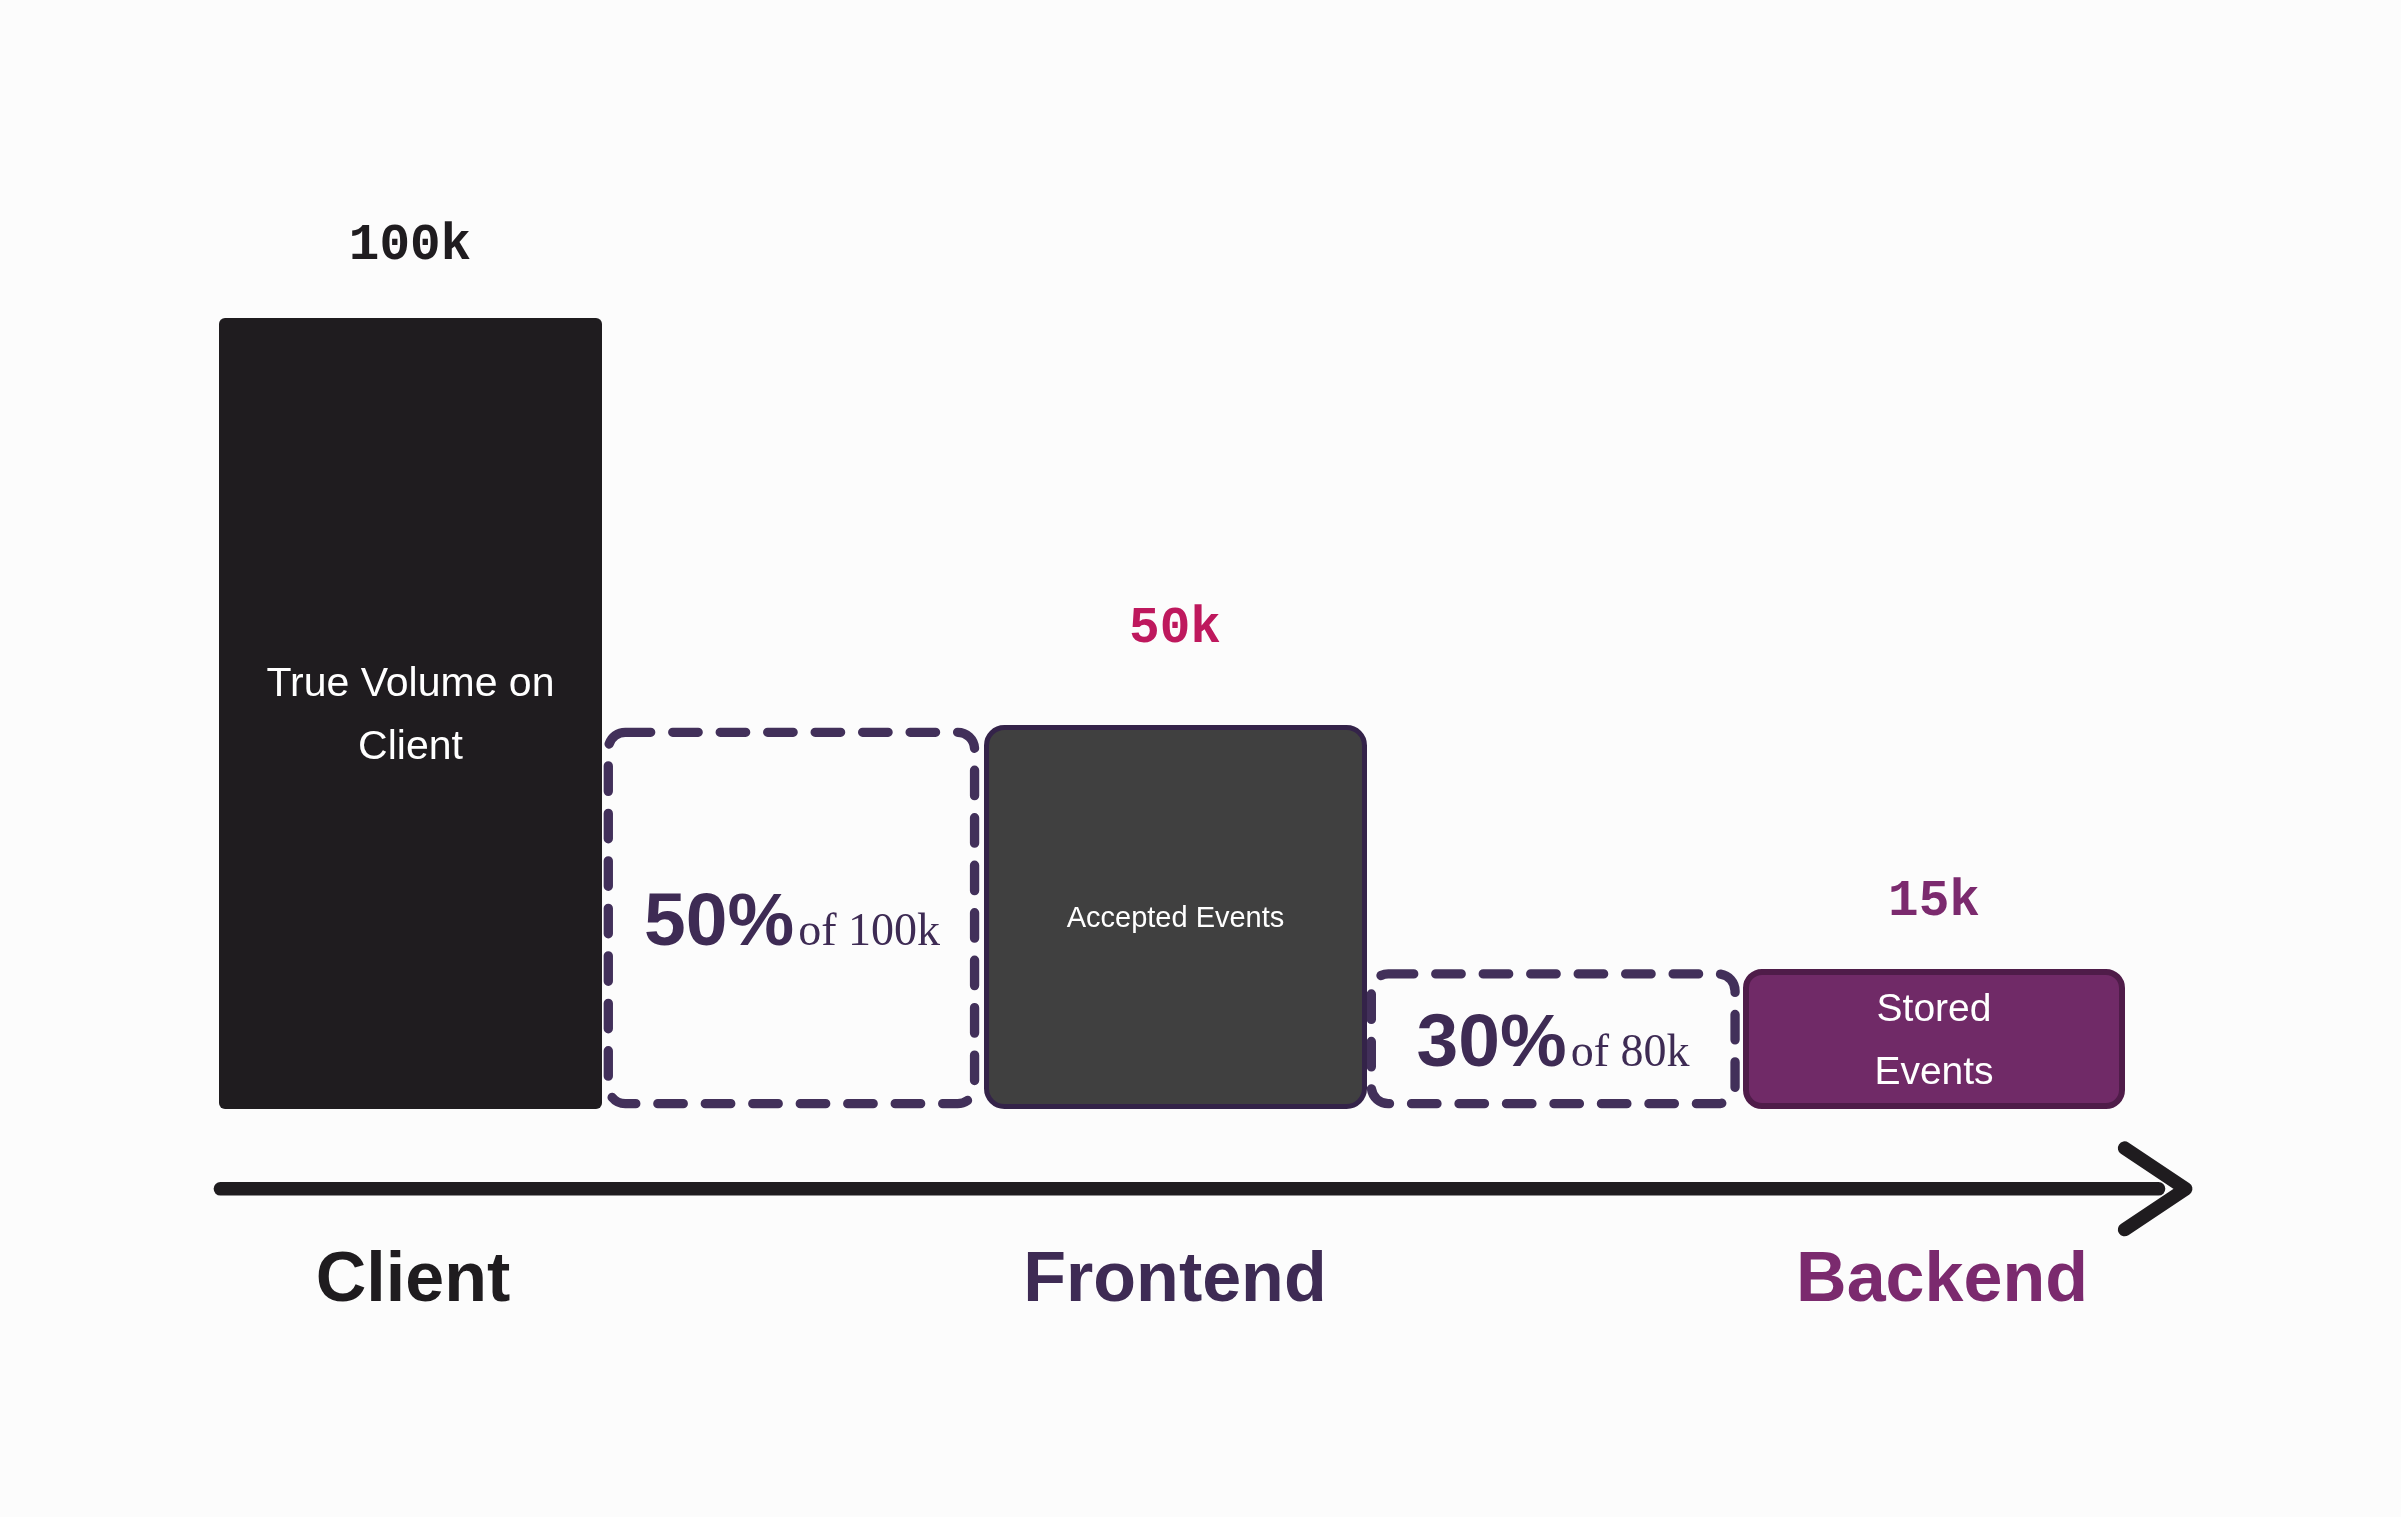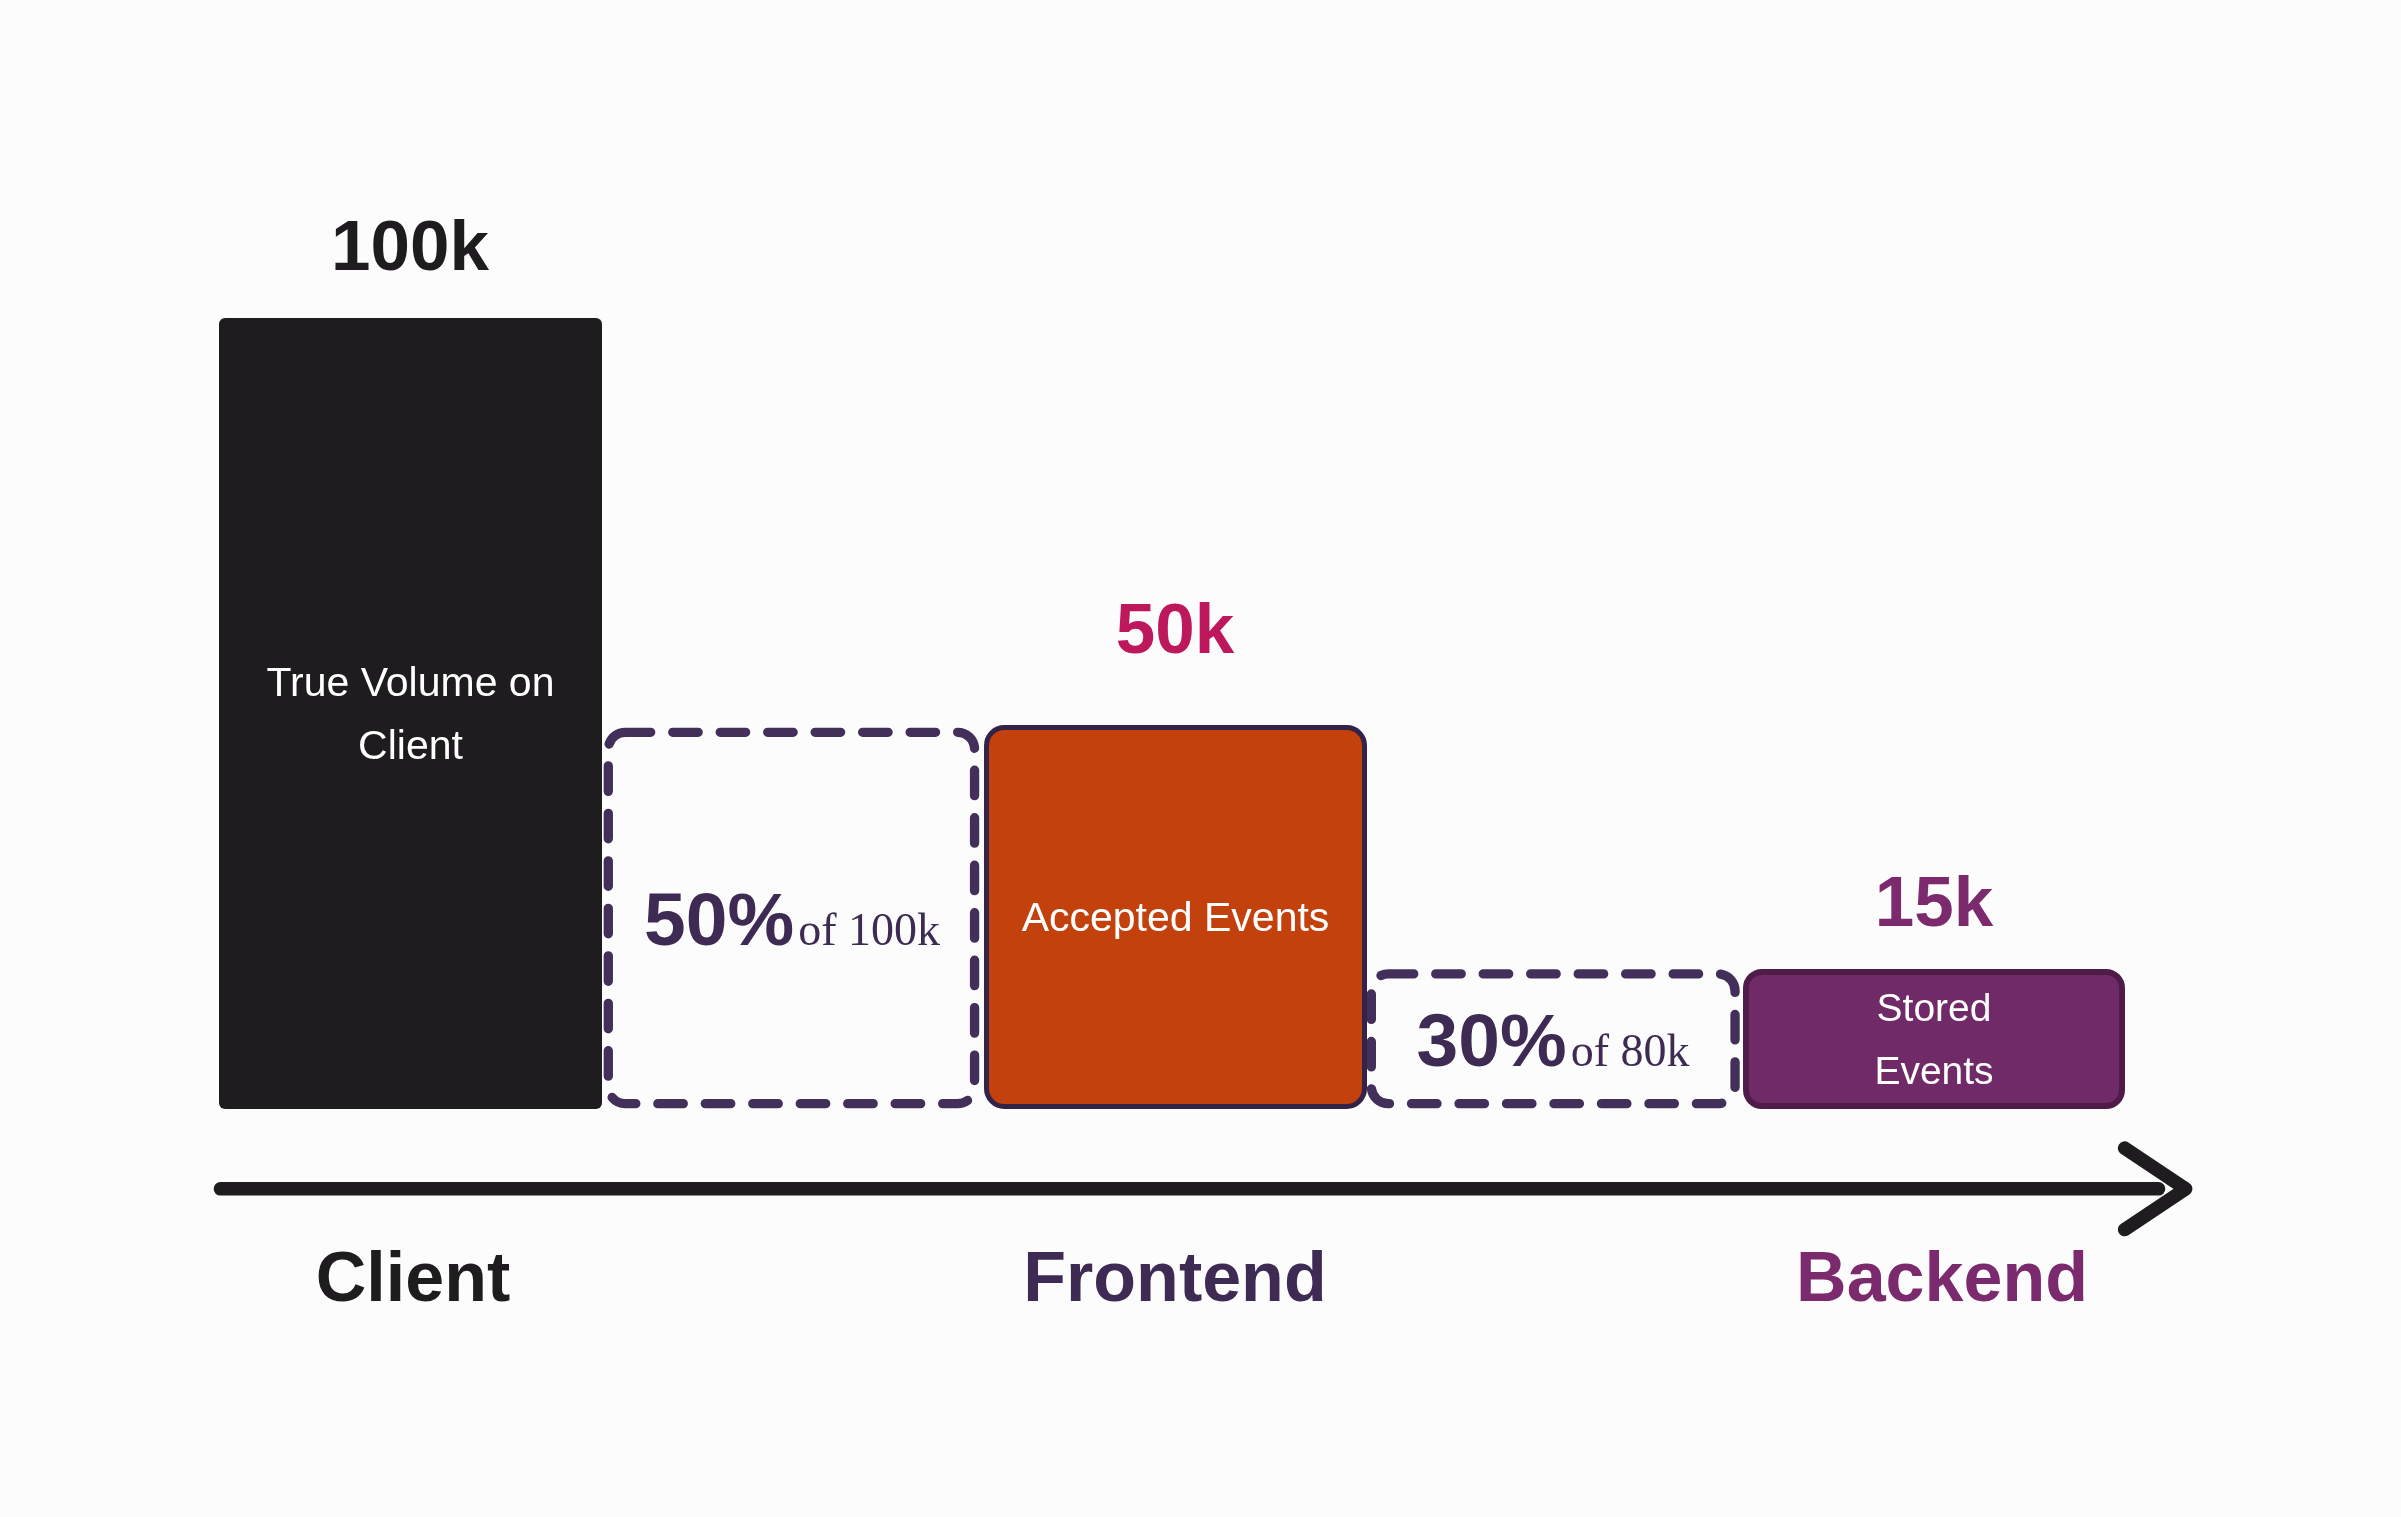--- a/index.html
+++ b/index.html
@@ -42,24 +42,24 @@
     border-radius: 6px;
     font-size: 41px;
     font-weight: 500;
     line-height: 1.52;
   }
   .bar-accepted {
     left: 984px;
     top: 725px;
     width: 383px;
     height: 384px;
-    background: #c2410c;
+    background: #404040;
     border: 5.1px solid #342349;
     border-radius: 20.4px;
-    font-size: 41px;
+    font-size: 29px;
     font-weight: 500;
   }
   .bar-stored {
     left: 1743px;
     top: 969px;
     width: 382px;
     height: 140px;
     background: #702a67;
     border: 6.8px solid #4f1c49;
     border-radius: 19px;
@@ -67,23 +67,24 @@
     font-weight: 500;
     line-height: 1.62;
   }
   .bar-text-line {
     display: block;
   }
   .count-label {
     position: absolute;
     z-index: 3;
     transform: translate(-50%, -50%);
-    font-size: 71px;
+    font-size: 51px;
     font-weight: 600;
     white-space: nowrap;
+    font-family: Liberation Mono, monospace;
   }
   .count-client  { left: 410px;  top: 245px;  color: #1f1c1f; }
   .count-frontend{ left: 1175px; top: 628px;  color: #be185d; }
   .count-backend { left: 1934px; top: 892px; color: #7b2a6e; margin-top: 9px; }
   .drop-note {
     position: absolute;
     z-index: 3;
     transform: translate(-50%, -50%);
     display: flex;
     align-items: baseline;

